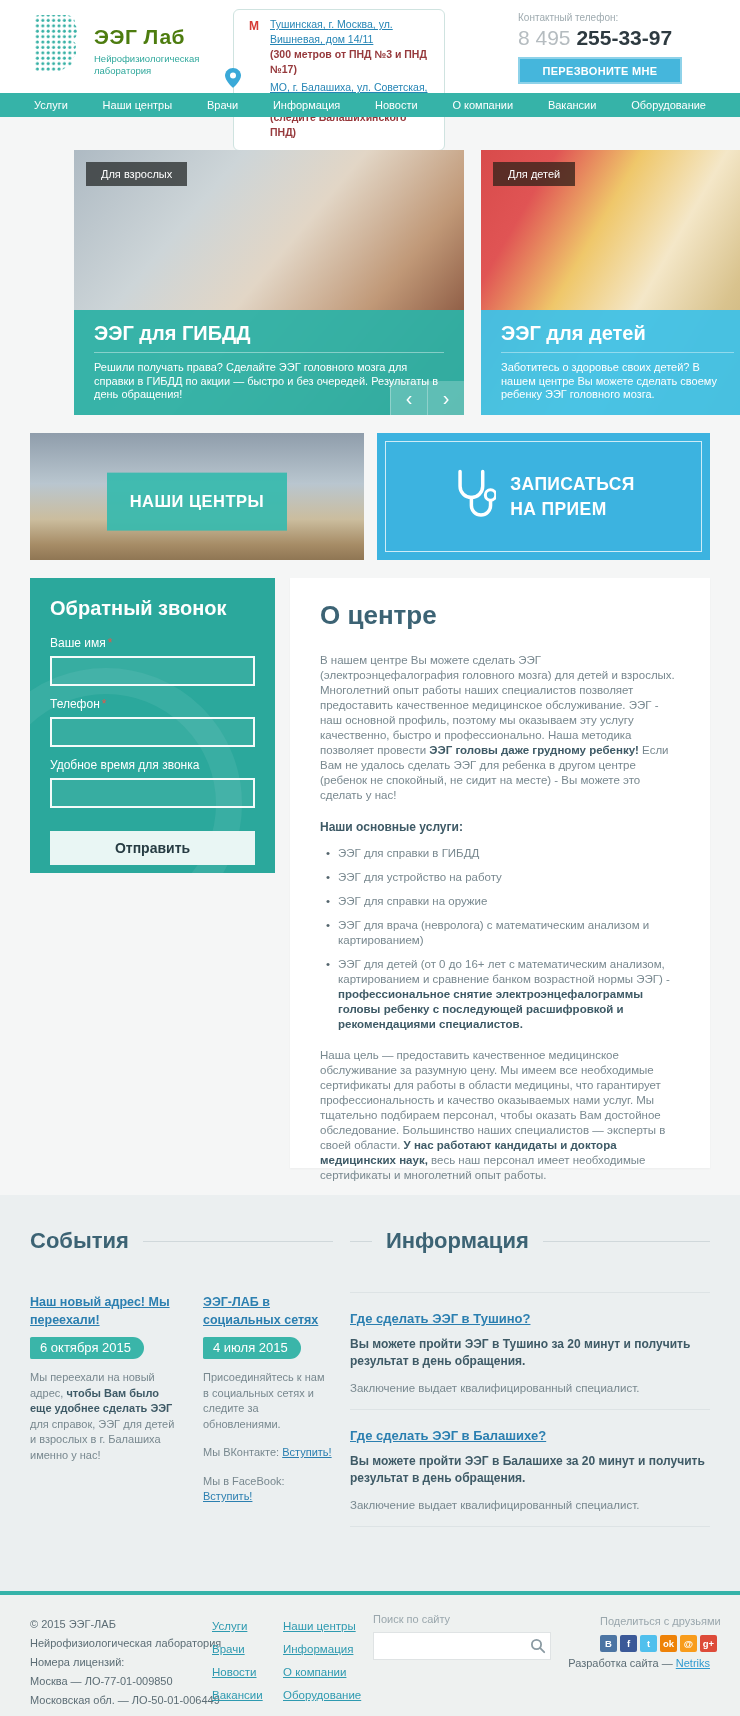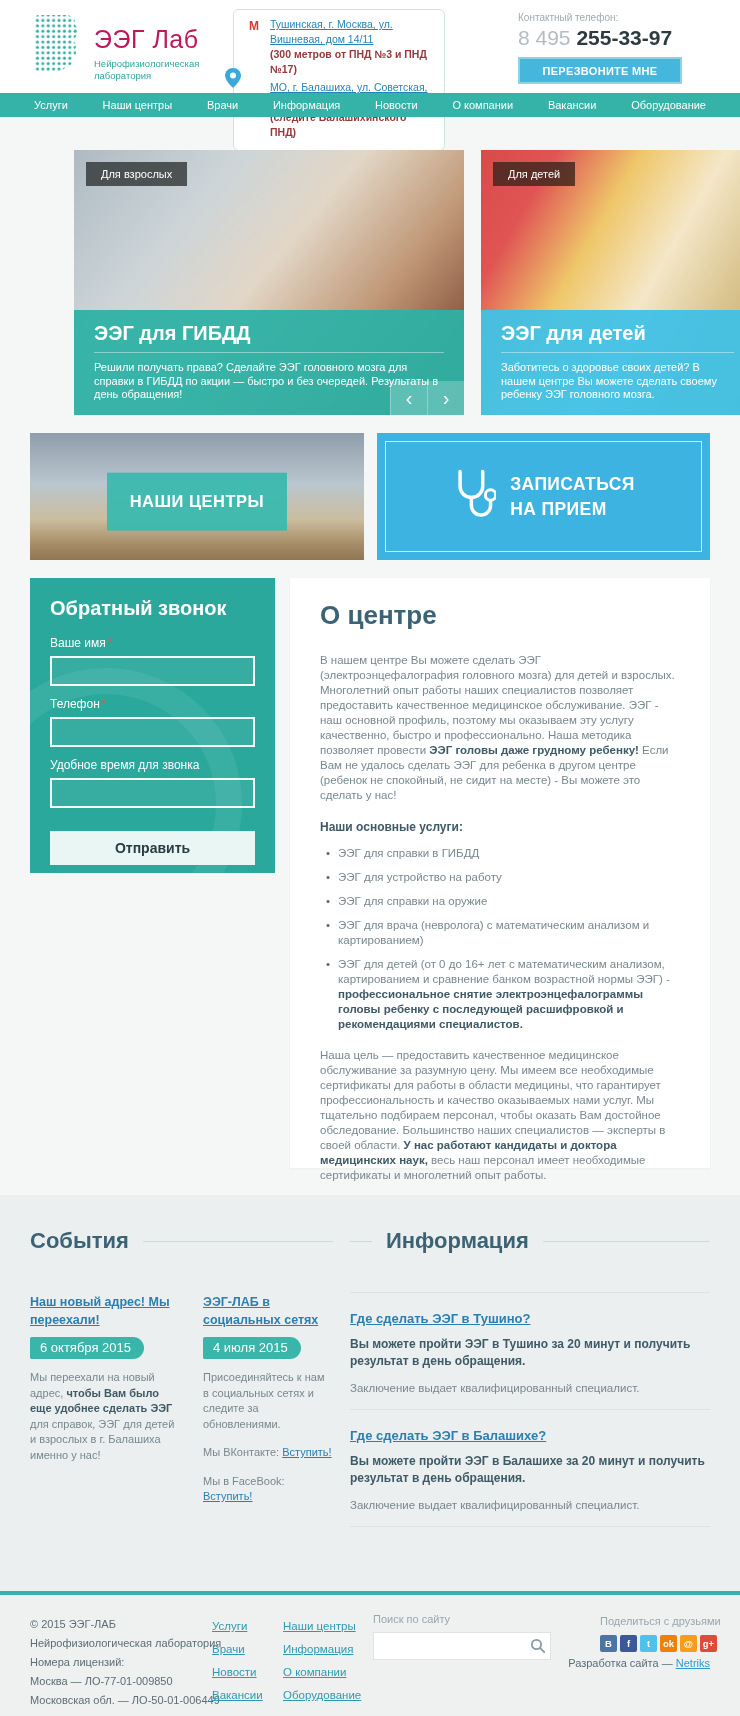--- a/index.html
+++ b/index.html
@@ -3,21 +3,21 @@
 <meta charset="utf-8">
 <style>
   * { margin:0; padding:0; box-sizing:border-box; }
   body { font-family:"Liberation Sans", "DejaVu Sans", sans-serif; background:#eef0f0; }
   #page { position:relative; width:740px; height:1716px; background:#f5f6f6; margin:0 auto; overflow:hidden; }
 
   
   .header { position:absolute; top:0; left:0; width:740px; height:93px; background:#ffffff; }
   .logo { position:absolute; left:30px; top:13px; display:flex; align-items:flex-start; }
   .logo-text { margin-left:10px; padding-top:12px; }
-  .logo-title { font-size:25px; font-weight:normal; color:#be185d; letter-spacing:0.5px; }
+  .logo-title { font-size:21px; font-weight:bold; color:#4d7c0f; letter-spacing:0.5px; }
   .logo-sub { font-size:9.5px; color:#2fa89c; margin-top:4px; line-height:12px; width:110px; }
 
   .addr-box { position:absolute; left:233px; top:9px; width:212px; min-height:76px;
               border:1px solid #cfe3e0; border-radius:6px; background:#fff;
               padding:7px 10px 7px 36px; }
   .addr-pin { position:absolute; left:-9px; top:50%; transform:translateY(-50%); }
   .addr-metro { position:absolute; left:15px; top:9px; font-size:12px; font-weight:bold; color:#d63a35; }
   .addr-link { font-size:10.5px; line-height:15px; color:#2585b5; text-decoration:underline; display:block; }
   .addr-red { font-size:10.5px; line-height:15px; color:#96393c; font-weight:bold; display:block; margin-bottom:3px; }
 

